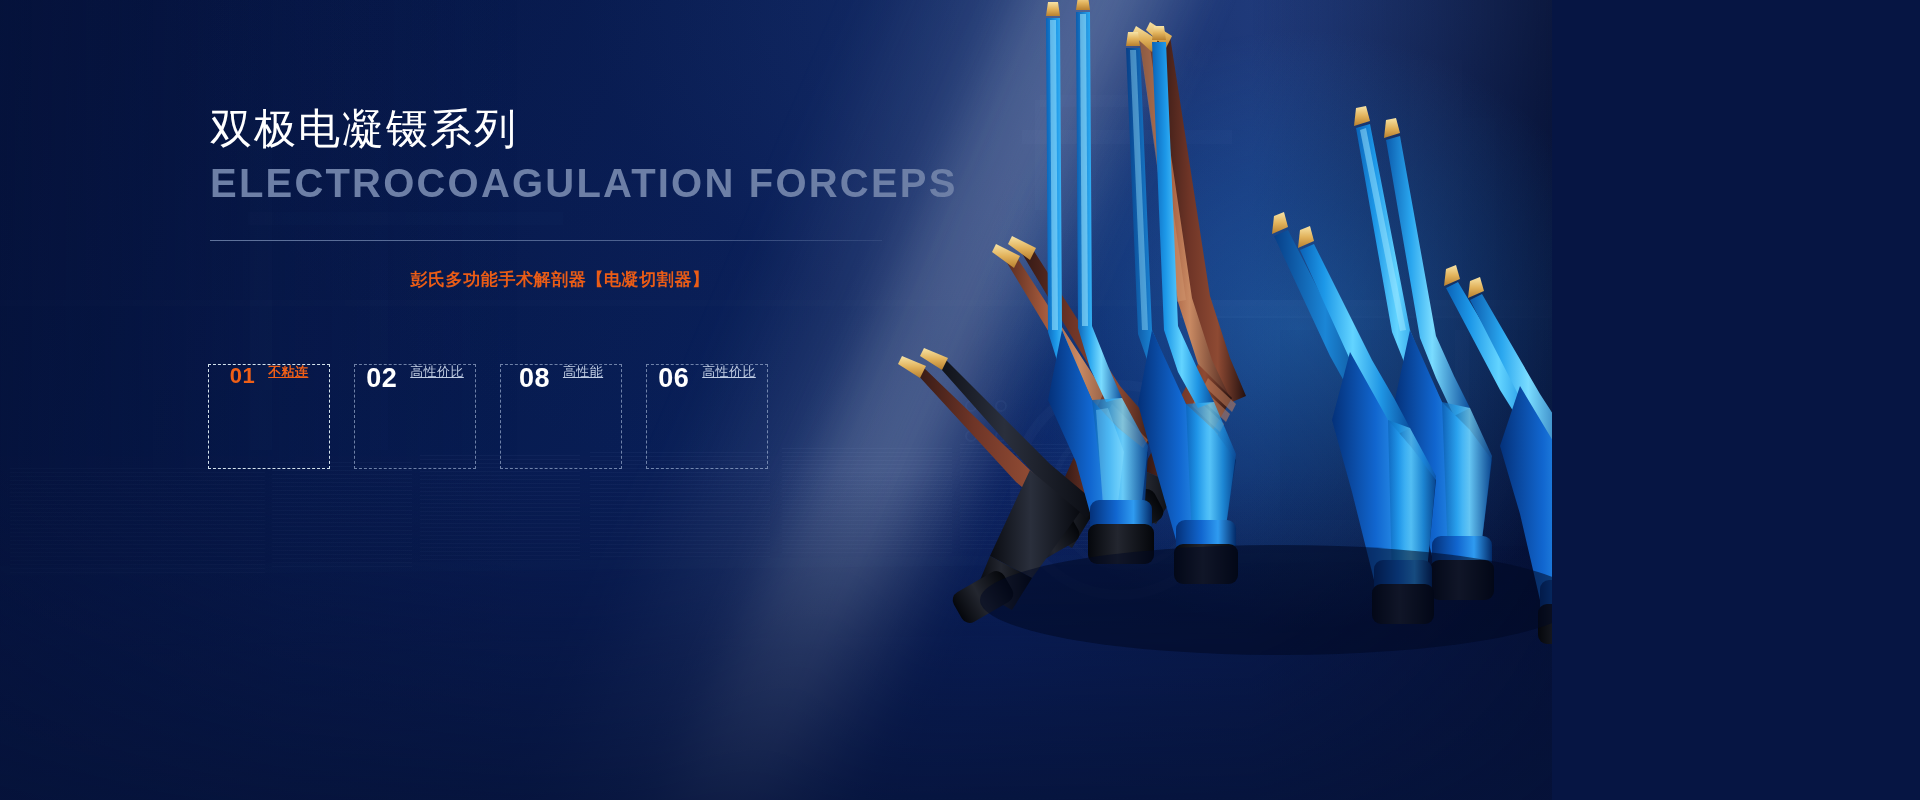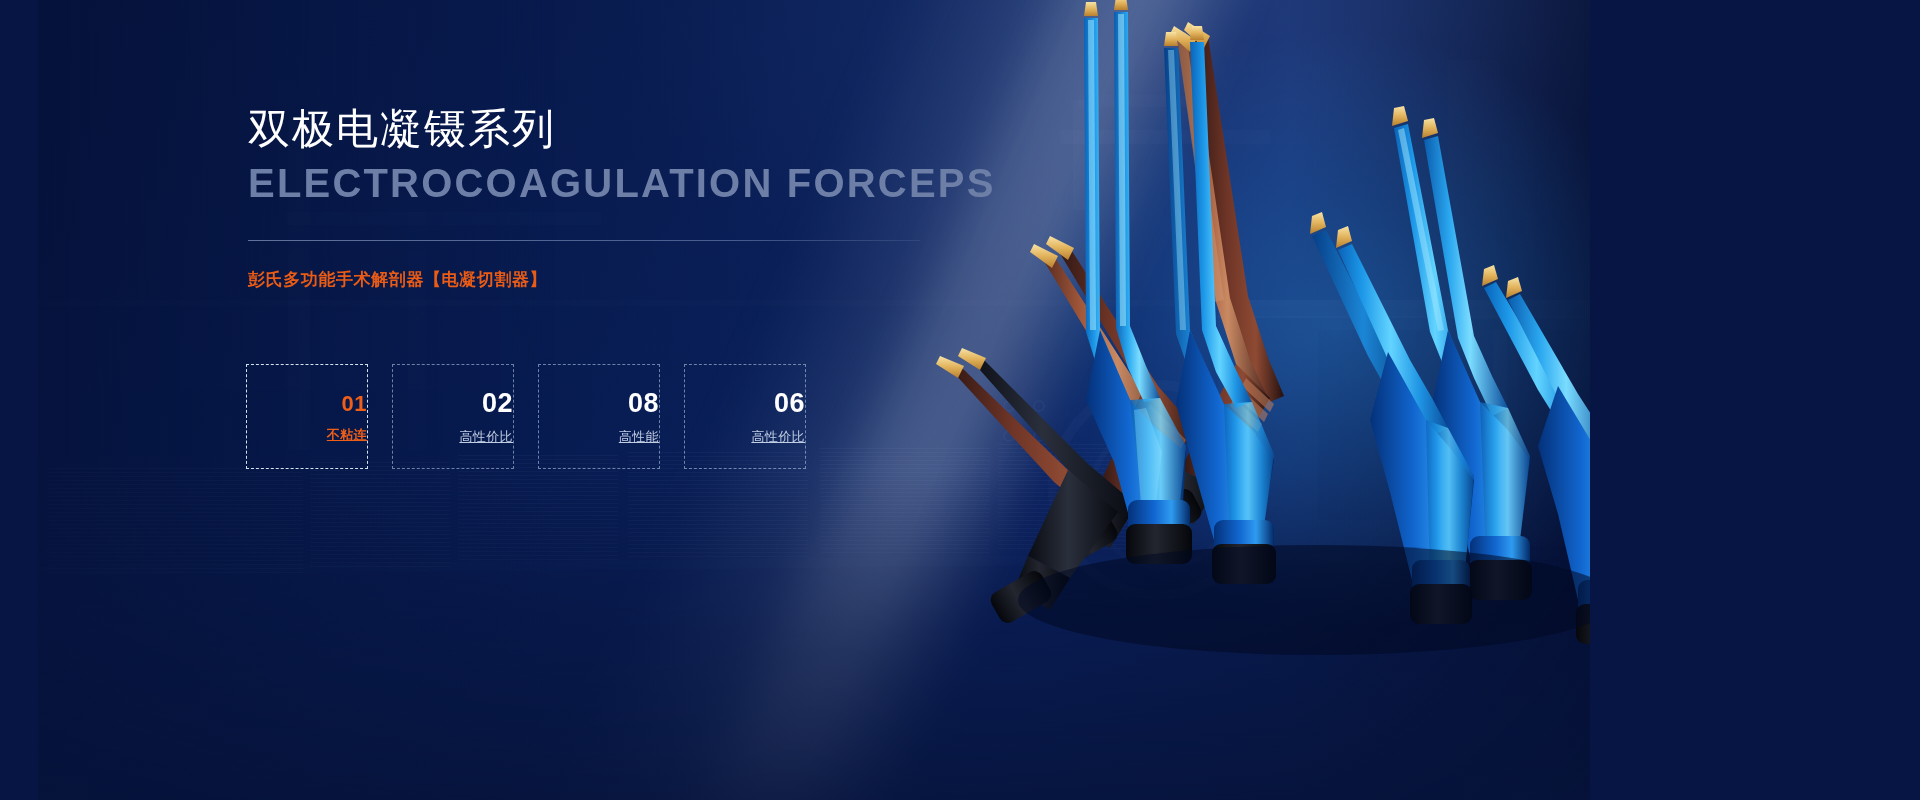--- a/index.html
+++ b/index.html
@@ -15,21 +15,20 @@
     position:relative;
     width:1552px; height:800px;
     overflow:hidden;
     background:
       radial-gradient(125% 110% at 100% 0%,
           rgba(120,160,225,0.30) 0%,
           rgba(70,110,185,0.18) 26%,
           rgba(25,55,130,0.06) 50%,
           rgba(6,21,67,0) 72%),
       linear-gradient(118deg, #06143f 0%, #07194b 26%, #0a1f58 50%, #0c2363 68%, #0a1d52 84%, #071642 100%);
-    margin-left: 38px;
   }
 
   
   .bg-room {
     position:absolute; inset:0;
     opacity:.5;
     filter:blur(0.4px);
   }
   .bg-room .slab {
     position:absolute;
@@ -117,34 +116,35 @@
     width:672px; height:1px;
     background:linear-gradient(to right, rgba(150,172,210,0.62) 0%, rgba(150,172,210,0.45) 72%, rgba(150,172,210,0.12) 100%);
   }
   .subtitle {
     margin-top:27px;
     font-size:17px;
     letter-spacing:.6px;
     color:#ea5c16;
     font-weight:700;
     white-space:nowrap;
+    text-align:center;
   }
 
   
   .features {
     position:absolute;
     left:208px; top:364px;
     display:flex;
     gap:24px;
   }
   .feature {
     width:122px; height:105px;
     display:flex;
-    flex-direction:column;
-    align-items:flex-end;
+    flex-direction:row;
+    align-items:flex-start;
     justify-content:center;
     gap:13px;
     border:1px dashed rgba(174,192,222,0.62);
     text-align:center;
   }
   .feature .num {
     font-size:27px;
     font-weight:700;
     letter-spacing:.5px;
     color:#ffffff;

